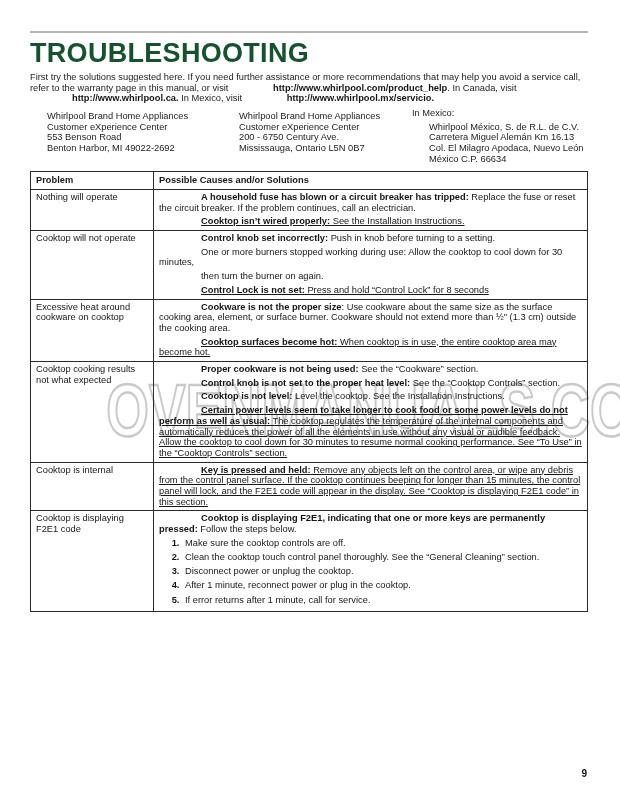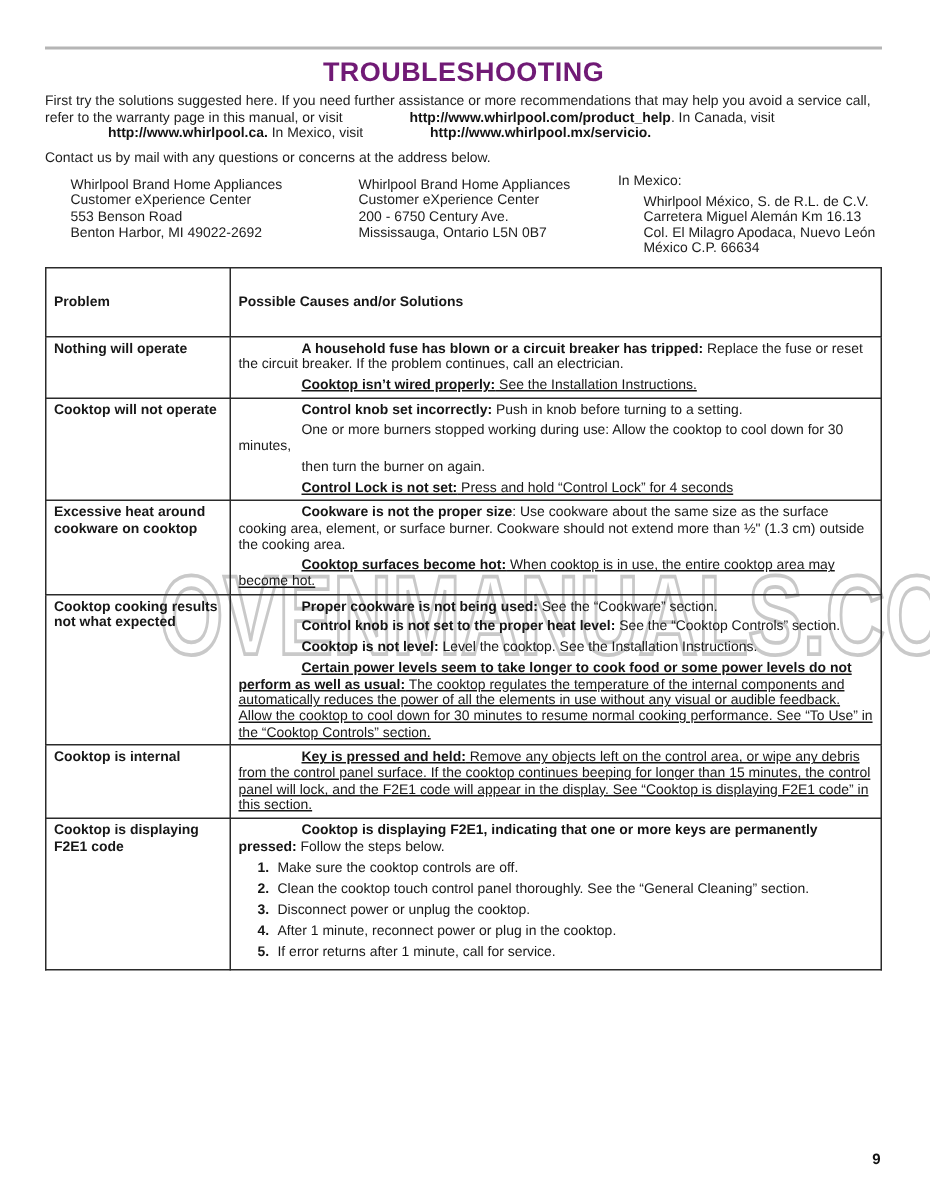--- a/index.html
+++ b/index.html
@@ -12,22 +12,22 @@
     position:absolute; top:373px; left:31px; width:558px; z-index:0;
     text-align:center; white-space:nowrap;
     font-size:75px; line-height:75px; font-weight:bold;
     color:#ffffff; -webkit-text-stroke:2.5px #c9c9c9;
     transform:scaleX(0.73); transform-origin:50% 50%;
     pointer-events:none;
   }
   .content { position:absolute; left:30px; top:0; width:558px; z-index:1; }
   .rule { border-top:2px solid #b5b5b5; margin-top:31px; }
   h1.title {
-    font-size:18px; margin:5px 0 3px; text-align:center;
-    letter-spacing:0.3px; color:#701a75; font-weight:bold;
+    font-size:27px; margin:5px 0 3px; 
+    letter-spacing:0.3px; color:#14532d; font-weight:bold;
   }
   .bodytext { font-size:9.3px; line-height:10.7px; }
   p.intro   { margin:2px 0 0; }
   p.intro b, .cause b { font-weight:bold; color:#141414;padding-left:42px; }
   p.contact { margin:6px 0 0; }
   .regions  { display:flex; margin-top:4px; }
   .region-usa    { width:192px; }
   .region-canada { width:190px; }
   .region-mexico { flex:1; }
   .address  { margin:3px 0 0 17px; }
@@ -35,22 +35,22 @@
   p.phone   { margin:8px 0 0; }
   table.tbl {
     border-collapse:collapse; margin-top:7px; width:100%;
     font-size:9.3px; line-height:10.7px; color:#171717;
     background:transparent;
   }
   table.tbl th, table.tbl td {
     border:1.2px solid #2b2b2b; vertical-align:top;
     padding:2px 5px; text-align:left; background:transparent;
   }
-  table.tbl th { font-weight:bold; padding:17px 5px; }
-  td.problem { width:112px; font-weight:bold; }
+  table.tbl th { font-weight:bold; padding:3px 5px; }
+  td.problem { width:112px; font-weight:normal; }
   .cause { margin:0 0 3px; }
   .cause:last-child { margin-bottom:1px;text-decoration:underline; }
   ol.steps { margin:1px 0 1px; padding-left:23px; }
   ol.steps li { margin:0 0 3.5px; padding-left:3px; }
   ol.steps li::marker { font-weight:bold; }
   .pageno {
     position:absolute; top:768px; right:33px; z-index:1;
     font-size:10px; font-weight:bold; color:#111;
   }
 </style>
@@ -61,21 +61,20 @@
 
   <div class="watermark">OVENMANUALS.COM</div>
 
   <div class="content">
     <div class="rule"></div>
 
     <h1 class="title">TROUBLESHOOTING</h1>
 
     <p class="intro bodytext"><span>First try the solutions suggested here. If you need further assistance or more recommendations that may help you avoid a service call, refer to the warranty page in this manual, or visit </span><b>http://www.whirlpool.com/product_help</b><span>. In Canada, visit </span><b>http://www.whirlpool.ca.</b><span> In Mexico, visit </span><b>http://www.whirlpool.mx/servicio.</b></p>
 
-    <p class="contact bodytext">Contact us by mail with any questions or concerns at the address below.</p>
 
     <div class="regions bodytext">
       <div class="region-usa">
         <div class="address">
           <div>Whirlpool Brand Home Appliances</div>
           <div>Customer eXperience Center</div>
           <div>553 Benson Road</div>
           <div>Benton Harbor, MI 49022-2692</div>
         </div>
       </div>
@@ -113,21 +112,21 @@
             <p class="cause"><b>A household fuse has blown or a circuit breaker has tripped:</b><span> Replace the fuse or reset the circuit breaker. If the problem continues, call an electrician.</span></p>
             <p class="cause"><b>Cooktop isn’t wired properly:</b><span> See the Installation Instructions.</span></p>
           </td>
         </tr>
         <tr>
           <td class="problem">Cooktop will not operate</td>
           <td>
             <p class="cause"><b>Control knob set incorrectly:</b><span> Push in knob before turning to a setting.</span></p>
             <p class="cause"><b></b><span>One or more burners stopped working during use: Allow the cooktop to cool down for 30 minutes,</span></p>
             <p class="cause"><b></b><span>then turn the burner on again.</span></p>
-            <p class="cause"><b>Control Lock is not set:</b><span> Press and hold “Control Lock” for 4 seconds</span></p>
+            <p class="cause"><b>Control Lock is not set:</b><span> Press and hold “Control Lock” for 8 seconds</span></p>
           </td>
         </tr>
         <tr>
           <td class="problem">Excessive heat around cookware on cooktop</td>
           <td>
             <p class="cause"><b>Cookware is not the proper size</b><span>: Use cookware about the same size as the surface cooking area, element, or surface burner. Cookware should not extend more than ½" (1.3 cm) outside the cooking area.</span></p>
             <p class="cause"><b>Cooktop surfaces become hot:</b><span> When cooktop is in use, the entire cooktop area may become hot.</span></p>
           </td>
         </tr>
         <tr>

